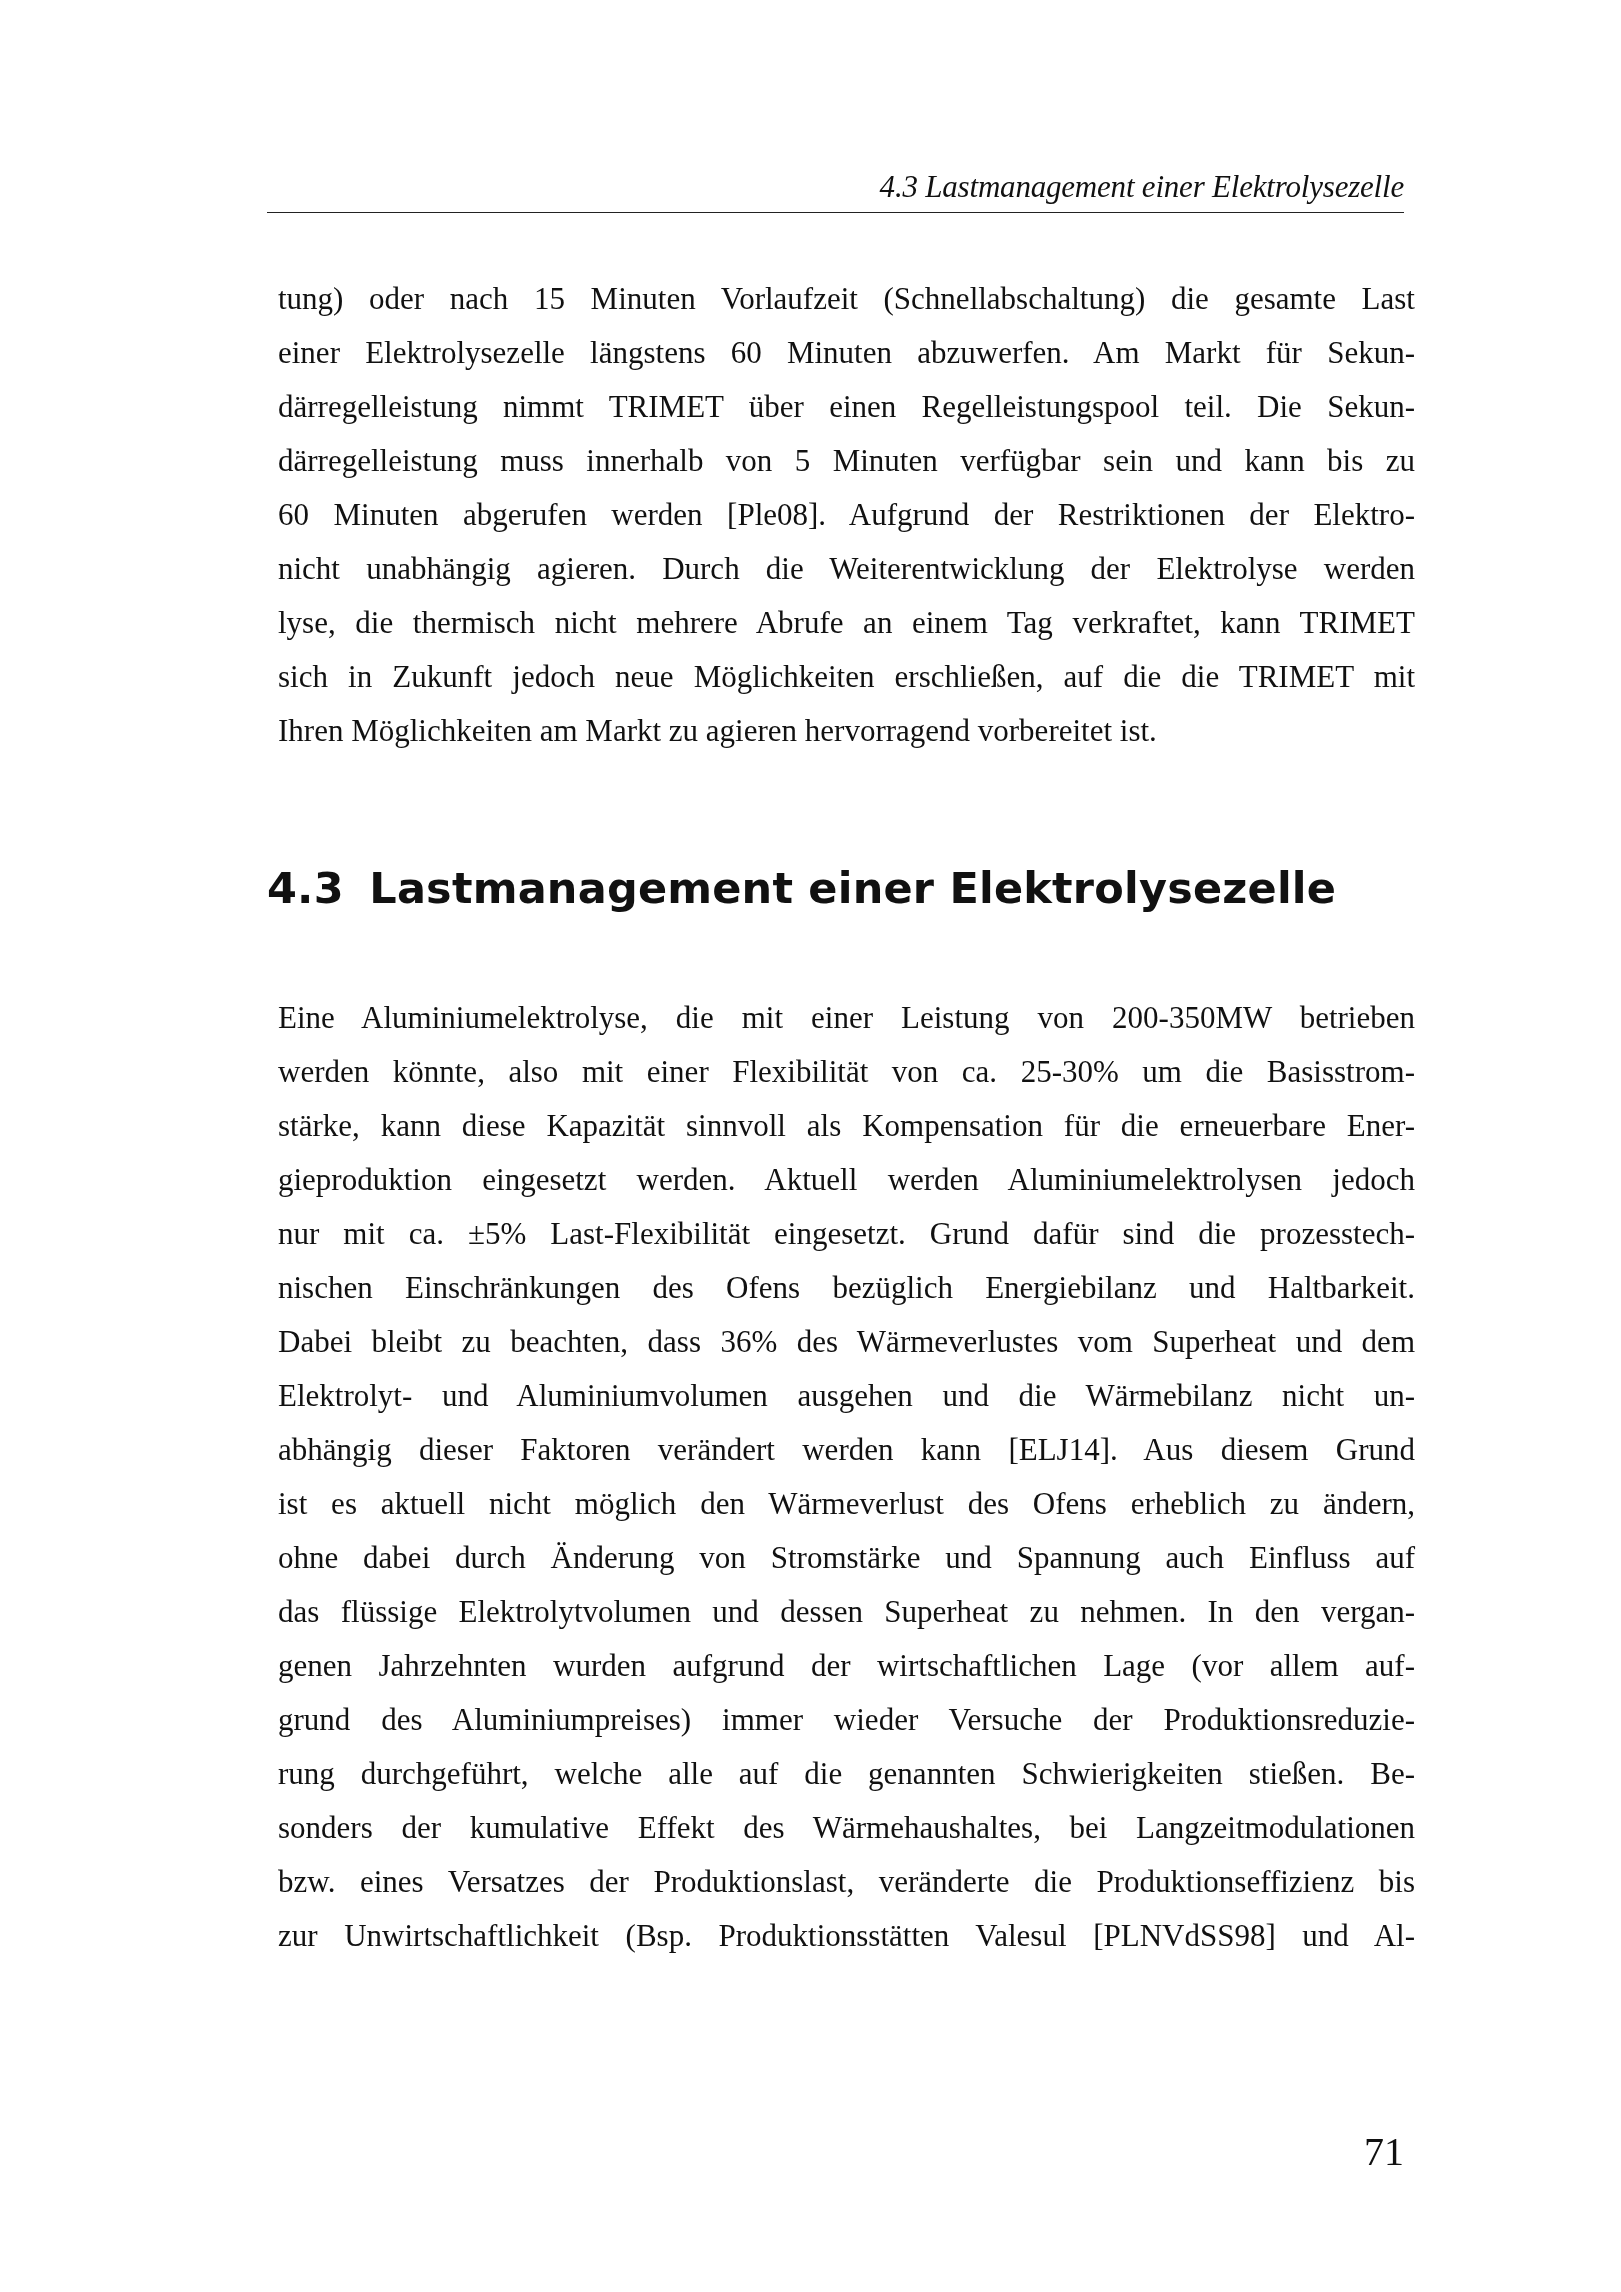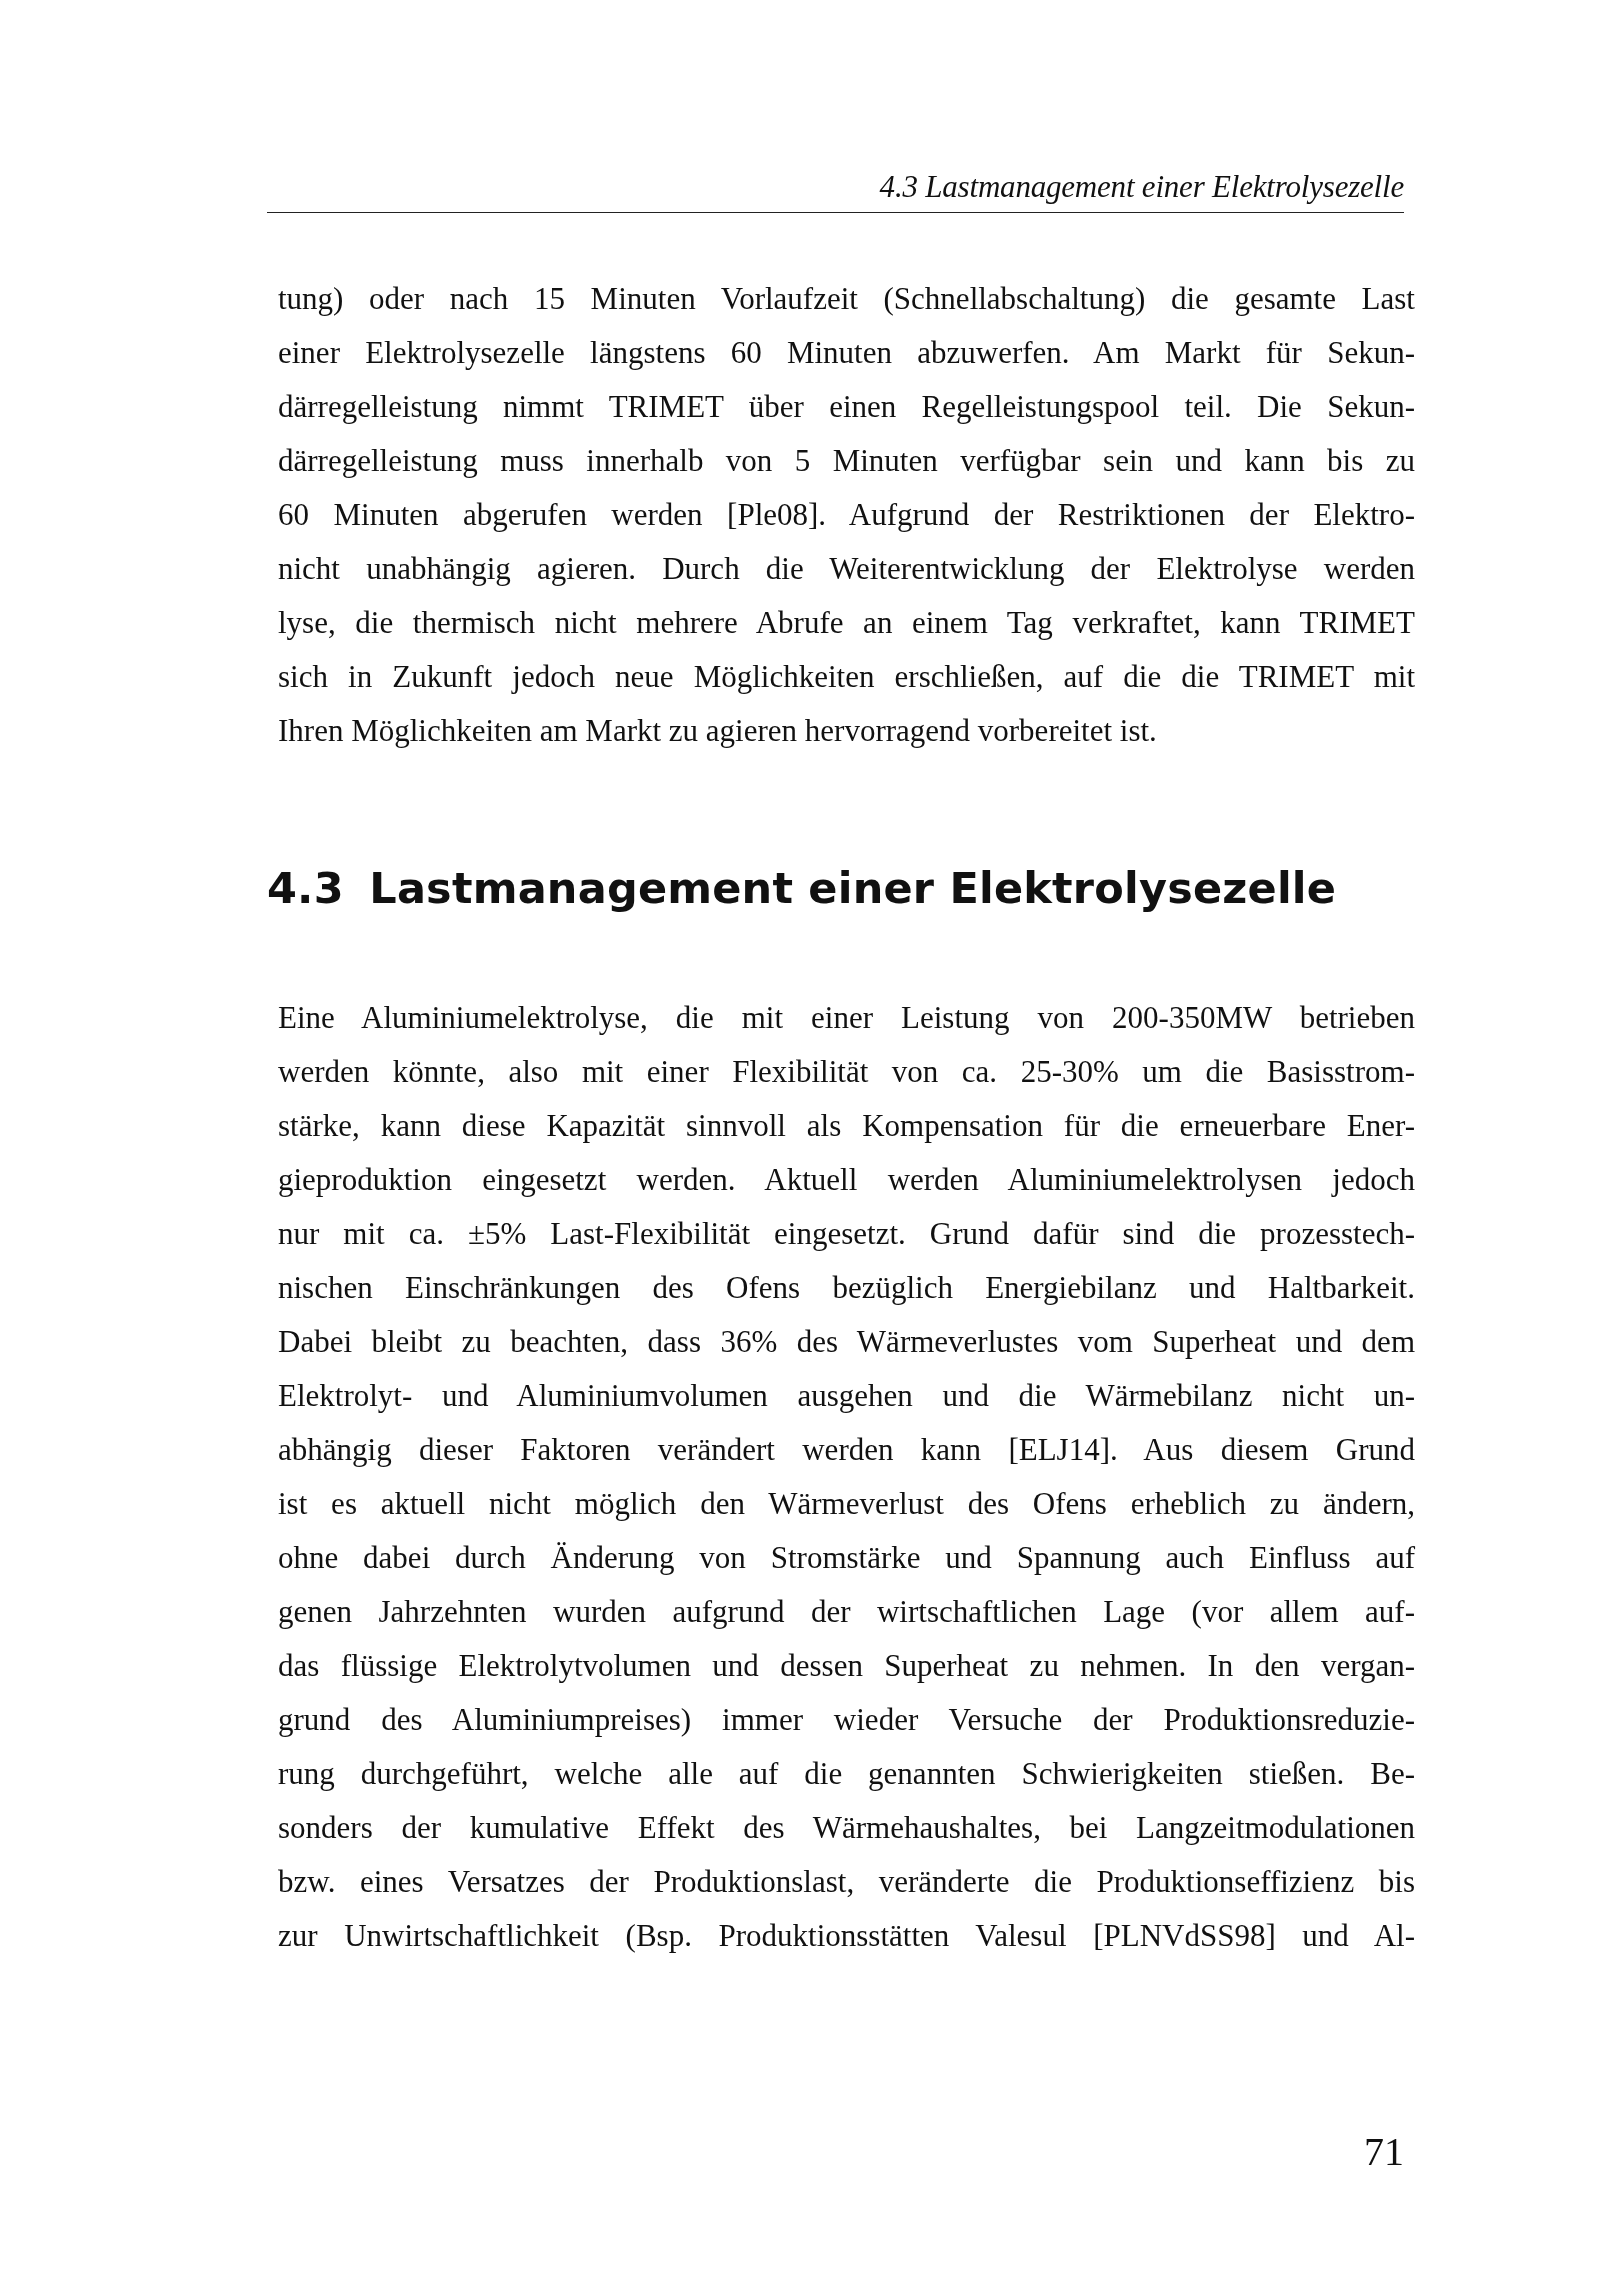--- a/index.html
+++ b/index.html
@@ -163,26 +163,26 @@
     <span class="line">
         <span class="line-inner">abhängig dieser Faktoren verändert werden kann [ELJ14]. Aus diesem Grund</span>
       </span>
     <span class="line">
         <span class="line-inner">ist es aktuell nicht möglich den Wärmeverlust des Ofens erheblich zu ändern,</span>
       </span>
     <span class="line">
         <span class="line-inner">ohne dabei durch Änderung von Stromstärke und Spannung auch Einfluss auf</span>
       </span>
     <span class="line">
+        <span class="line-inner">das flüssige Elektrolytvolumen und dessen Superheat zu nehmen. In den vergan-</span>
+      </span>
+    <span class="line">
         <span class="line-inner">genen Jahrzehnten wurden aufgrund der wirtschaftlichen Lage (vor allem auf-</span>
       </span>
     <span class="line">
-        <span class="line-inner">das flüssige Elektrolytvolumen und dessen Superheat zu nehmen. In den vergan-</span>
-      </span>
-    <span class="line">
         <span class="line-inner">grund des Aluminiumpreises) immer wieder Versuche der Produktionsreduzie-</span>
       </span>
     <span class="line">
         <span class="line-inner">rung durchgeführt, welche alle auf die genannten Schwierigkeiten stießen. Be-</span>
       </span>
     <span class="line">
         <span class="line-inner">sonders der kumulative Effekt des Wärmehaushaltes, bei Langzeitmodulationen</span>
       </span>
     <span class="line">
         <span class="line-inner">bzw. eines Versatzes der Produktionslast, veränderte die Produktionseffizienz bis</span>

